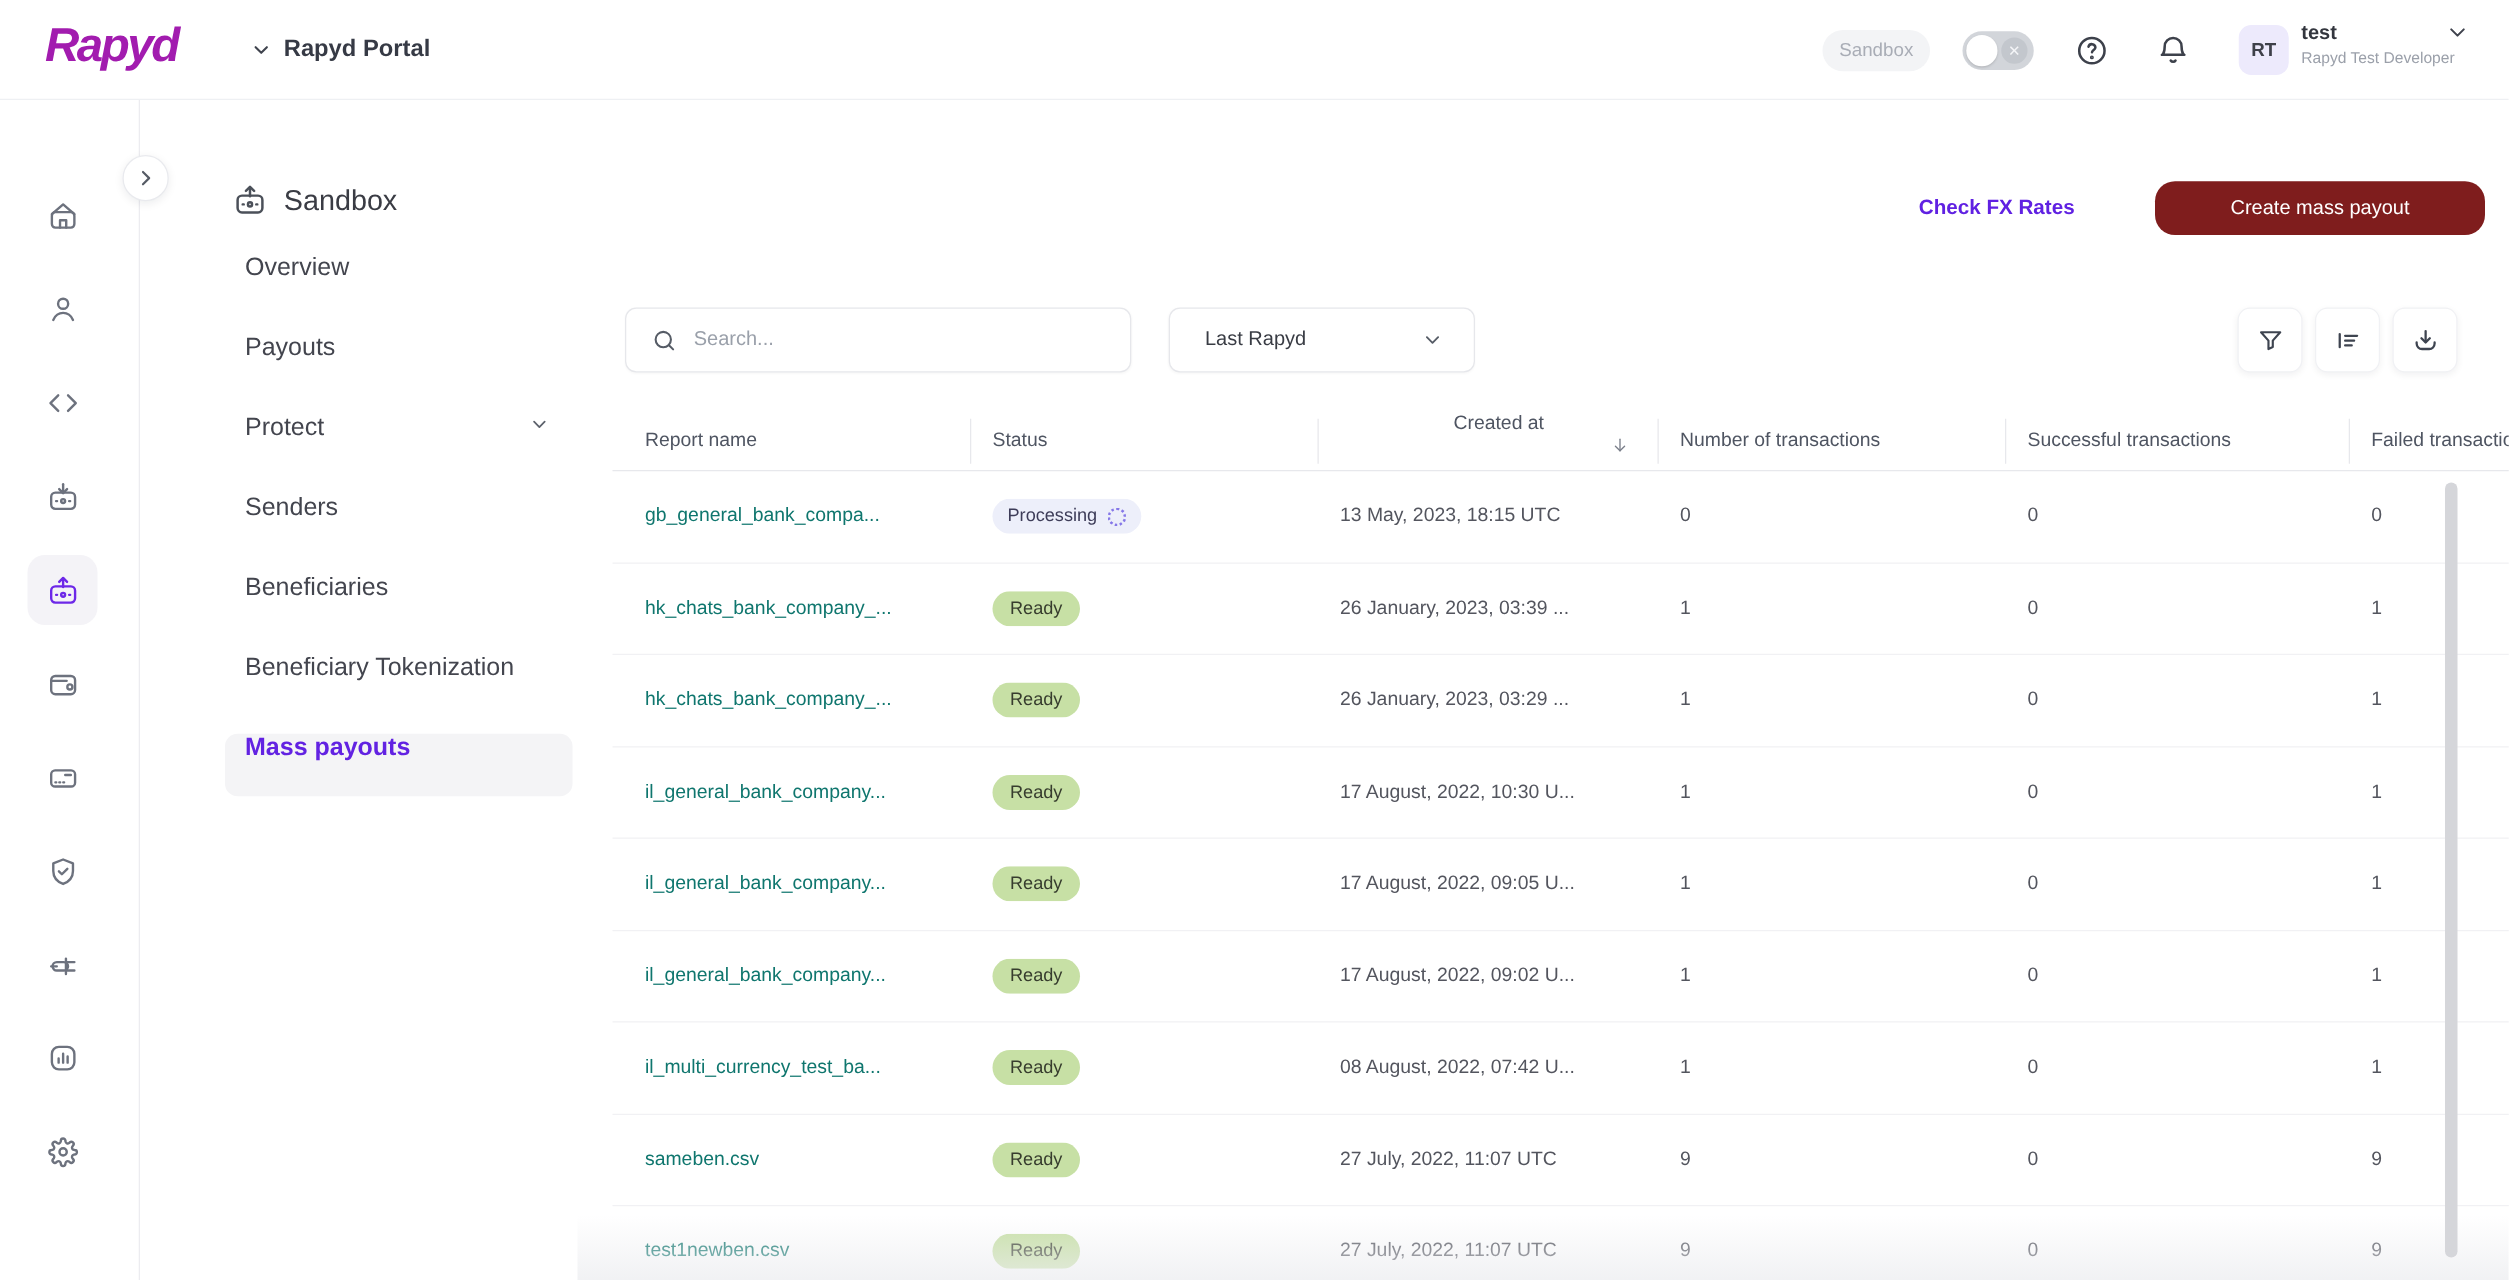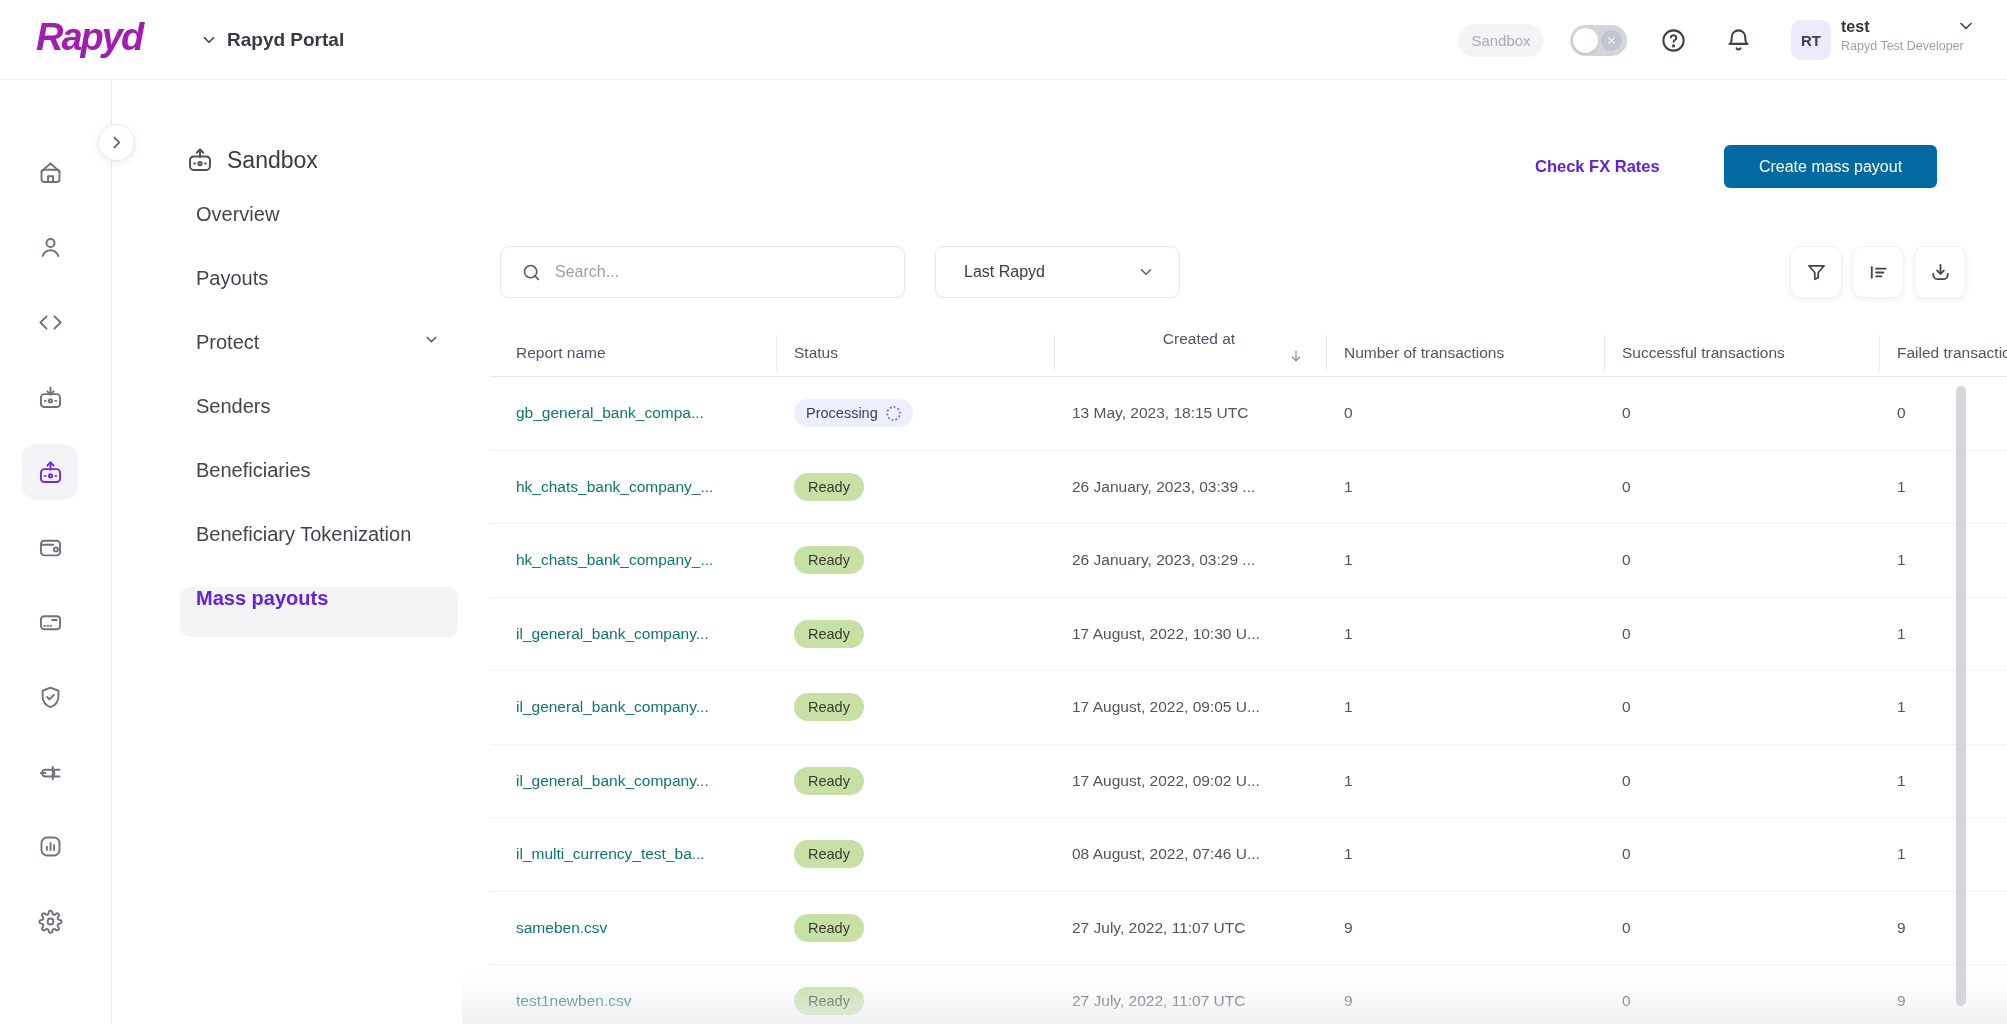--- a/index.html
+++ b/index.html
@@ -55,22 +55,22 @@
   .menu { position:absolute; left:180px; top:203px; width:278px; }
   .menu-item { height:50px; margin-bottom:14px; display:flex; align-items:flex-start;
     justify-content:space-between; padding:0 18px 0 16px; border-radius:10px;
     font-size:20px; color:#43454e; cursor:pointer; }
   .menu-item.active { background:#f4f4f6; color:#6222e2; font-weight:700; }
   .menu-item .mi-chev { color:#5d626c; display:flex; }
 
   
   .fx-link { position:absolute; left:1535px; top:157px; font-size:16.5px; font-weight:600;
     color:#6021e2; cursor:pointer; }
-  .primary-btn { position:absolute; left:1724px; top:145px; width:213px; height:43px;
-    background:#0369a1; color:#fff; border:none; border-radius:6px; font-size:16px;
+  .primary-btn { position:absolute; left:1724px; top:145px; width:264px; height:43px;
+    background:#7f1d1d; color:#fff; border:none; border-radius:16px; font-size:16px;
     font-weight:500; font-family:inherit; cursor:pointer; }
 
   
   .search-box { position:absolute; left:500px; top:246px; width:405px; height:52px;
     background:#fff; border:1px solid #e6e7eb; border-radius:9px; display:flex;
     align-items:center; padding-left:20px; gap:13px; box-shadow:0 1px 2px rgba(16,24,40,.03); }
   .search-box input { border:none; outline:none; font-size:16px; color:#3c3f47;
     font-family:inherit; width:300px; background:transparent; }
   .search-box input::placeholder { color:#9aa0aa; }
   .select-box { position:absolute; left:935px; top:246px; width:245px; height:52px;
@@ -409,21 +409,21 @@
           <div class="td" style="width: 272px;">17 August, 2022, 09:02 U...</div>
           <div class="td" style="width: 278px;">1</div>
           <div class="td" style="width: 275px;">0</div>
           <div class="td" style="width: 211px;">1</div>
         </div>
         <div class="trow">
           <div class="td" style="width: 286px;">il_multi_currency_test_ba...</div>
           <div class="td" style="width: 278px;"><span class="badge ready">
               <span>Ready</span>
             </span></div>
-          <div class="td" style="width: 272px;">08 August, 2022, 07:46 U...</div>
+          <div class="td" style="width: 272px;">08 August, 2022, 07:42 U...</div>
           <div class="td" style="width: 278px;">1</div>
           <div class="td" style="width: 275px;">0</div>
           <div class="td" style="width: 211px;">1</div>
         </div>
         <div class="trow">
           <div class="td" style="width: 286px;">sameben.csv</div>
           <div class="td" style="width: 278px;"><span class="badge ready">
               <span>Ready</span>
             </span></div>
           <div class="td" style="width: 272px;">27 July, 2022, 11:07 UTC</div>

